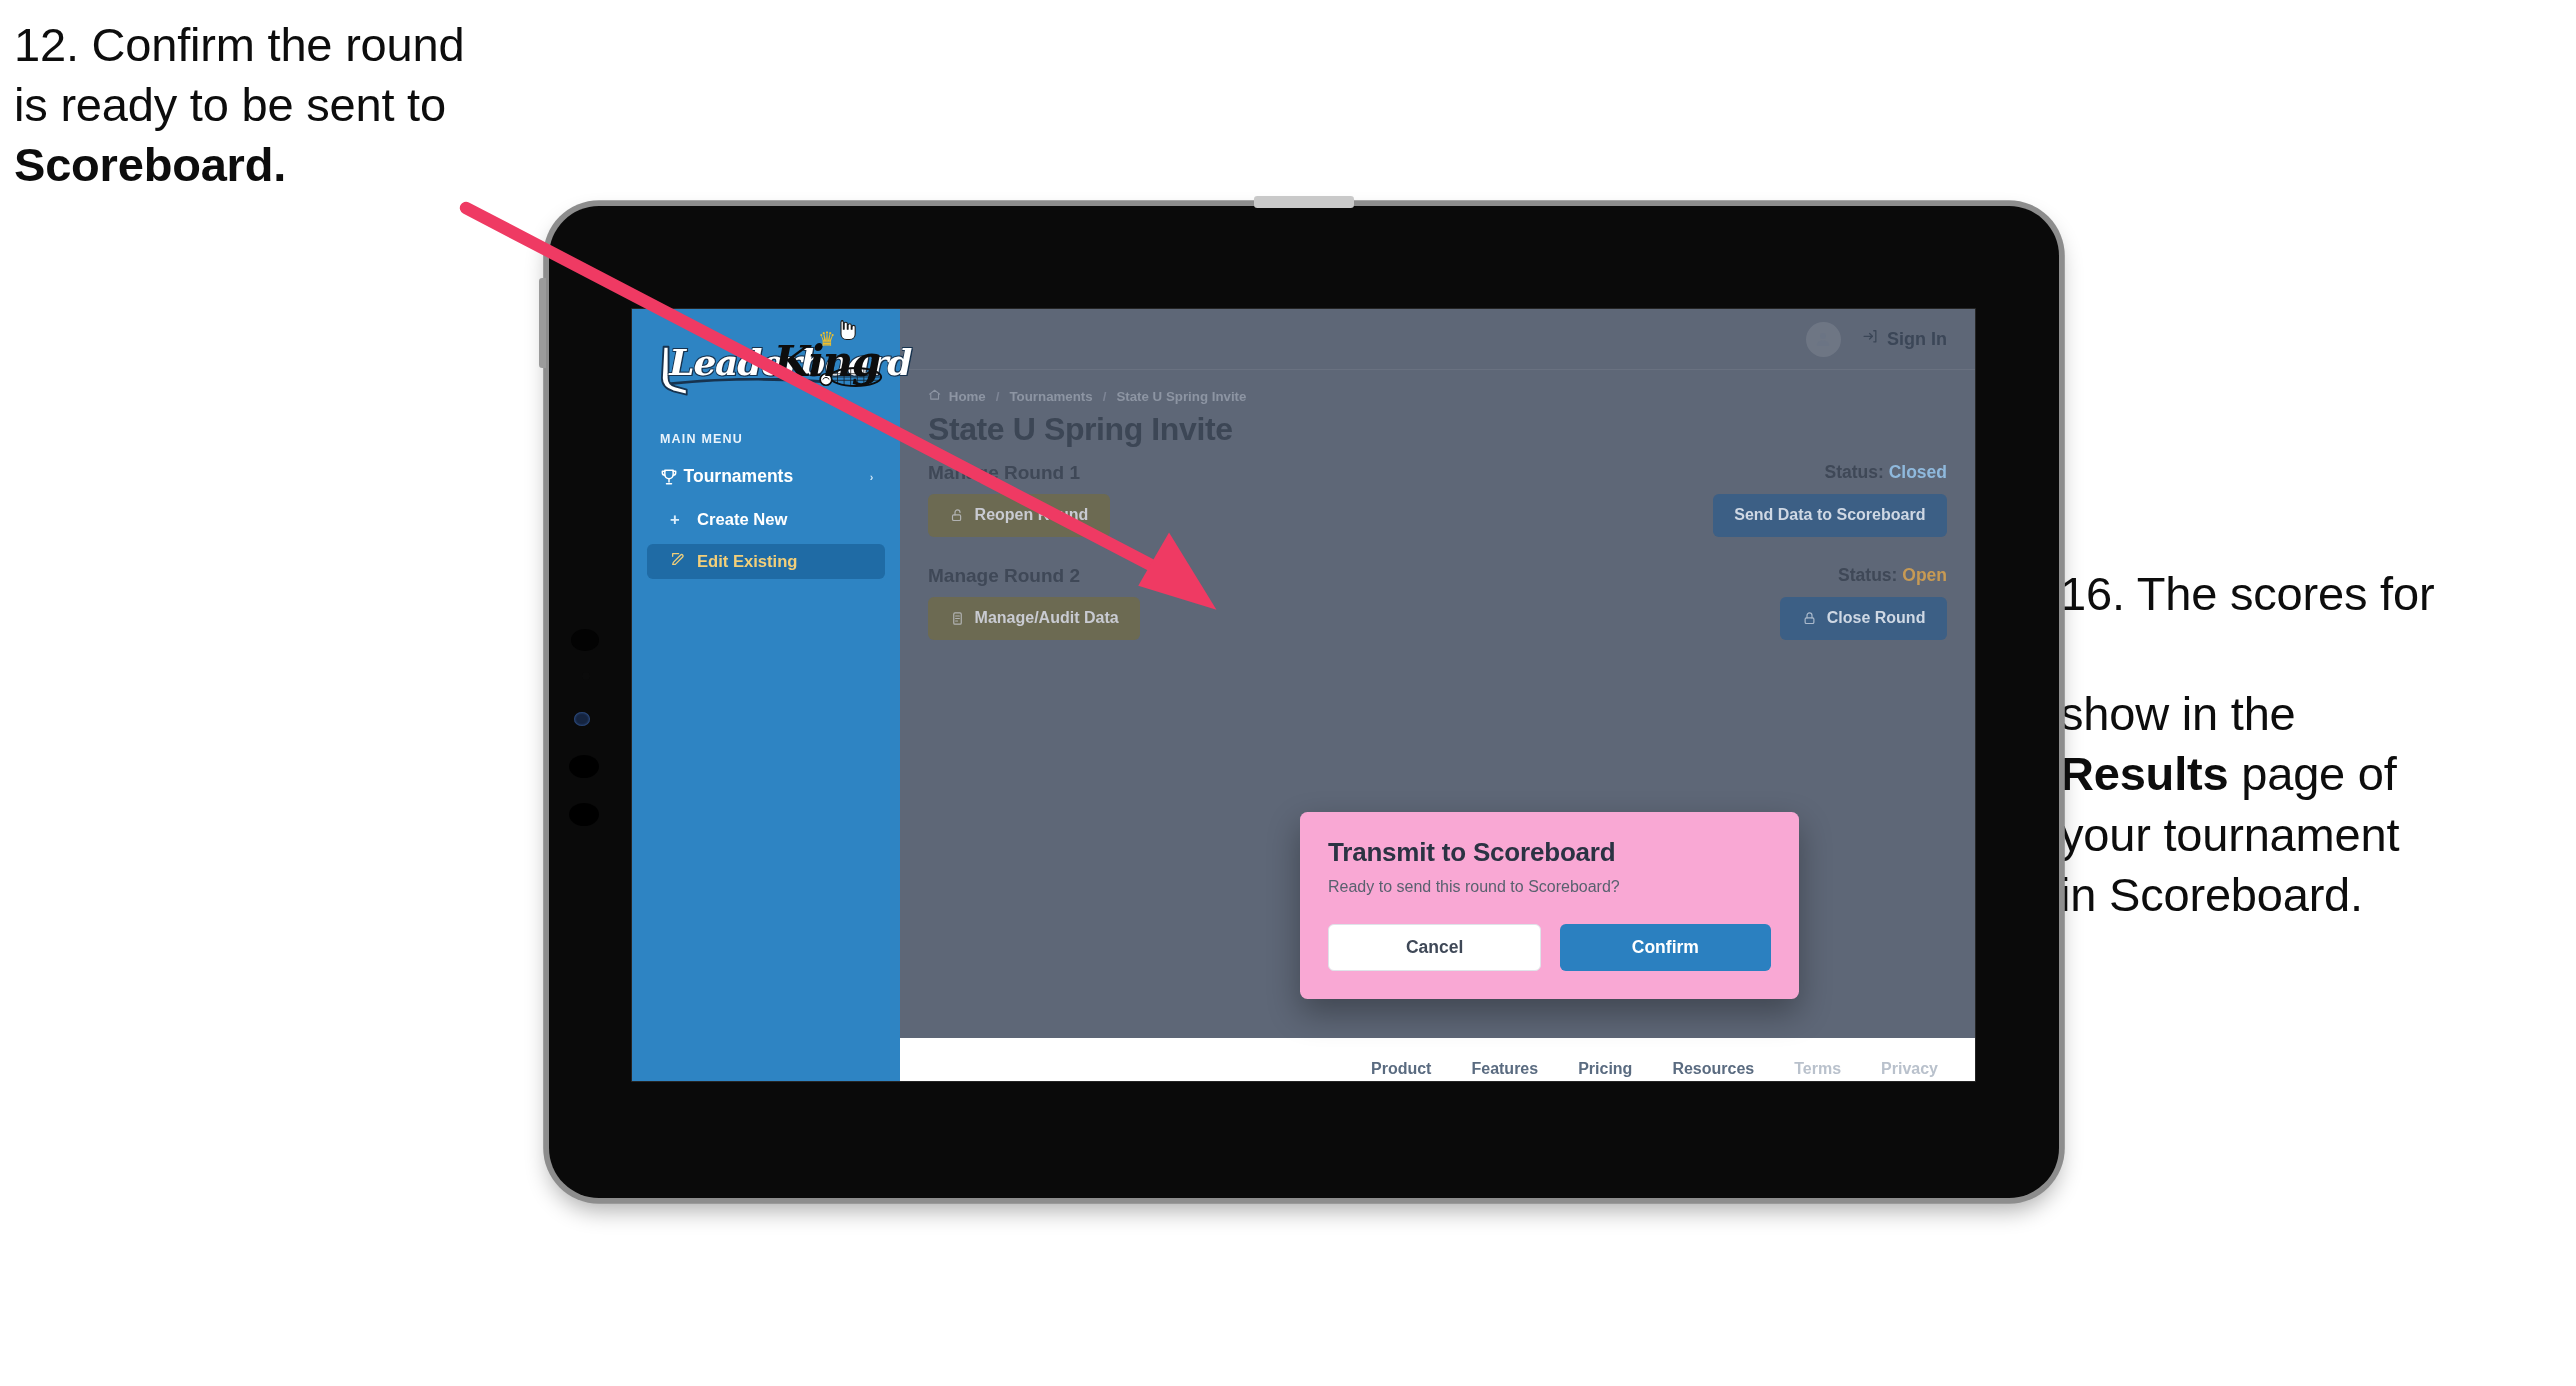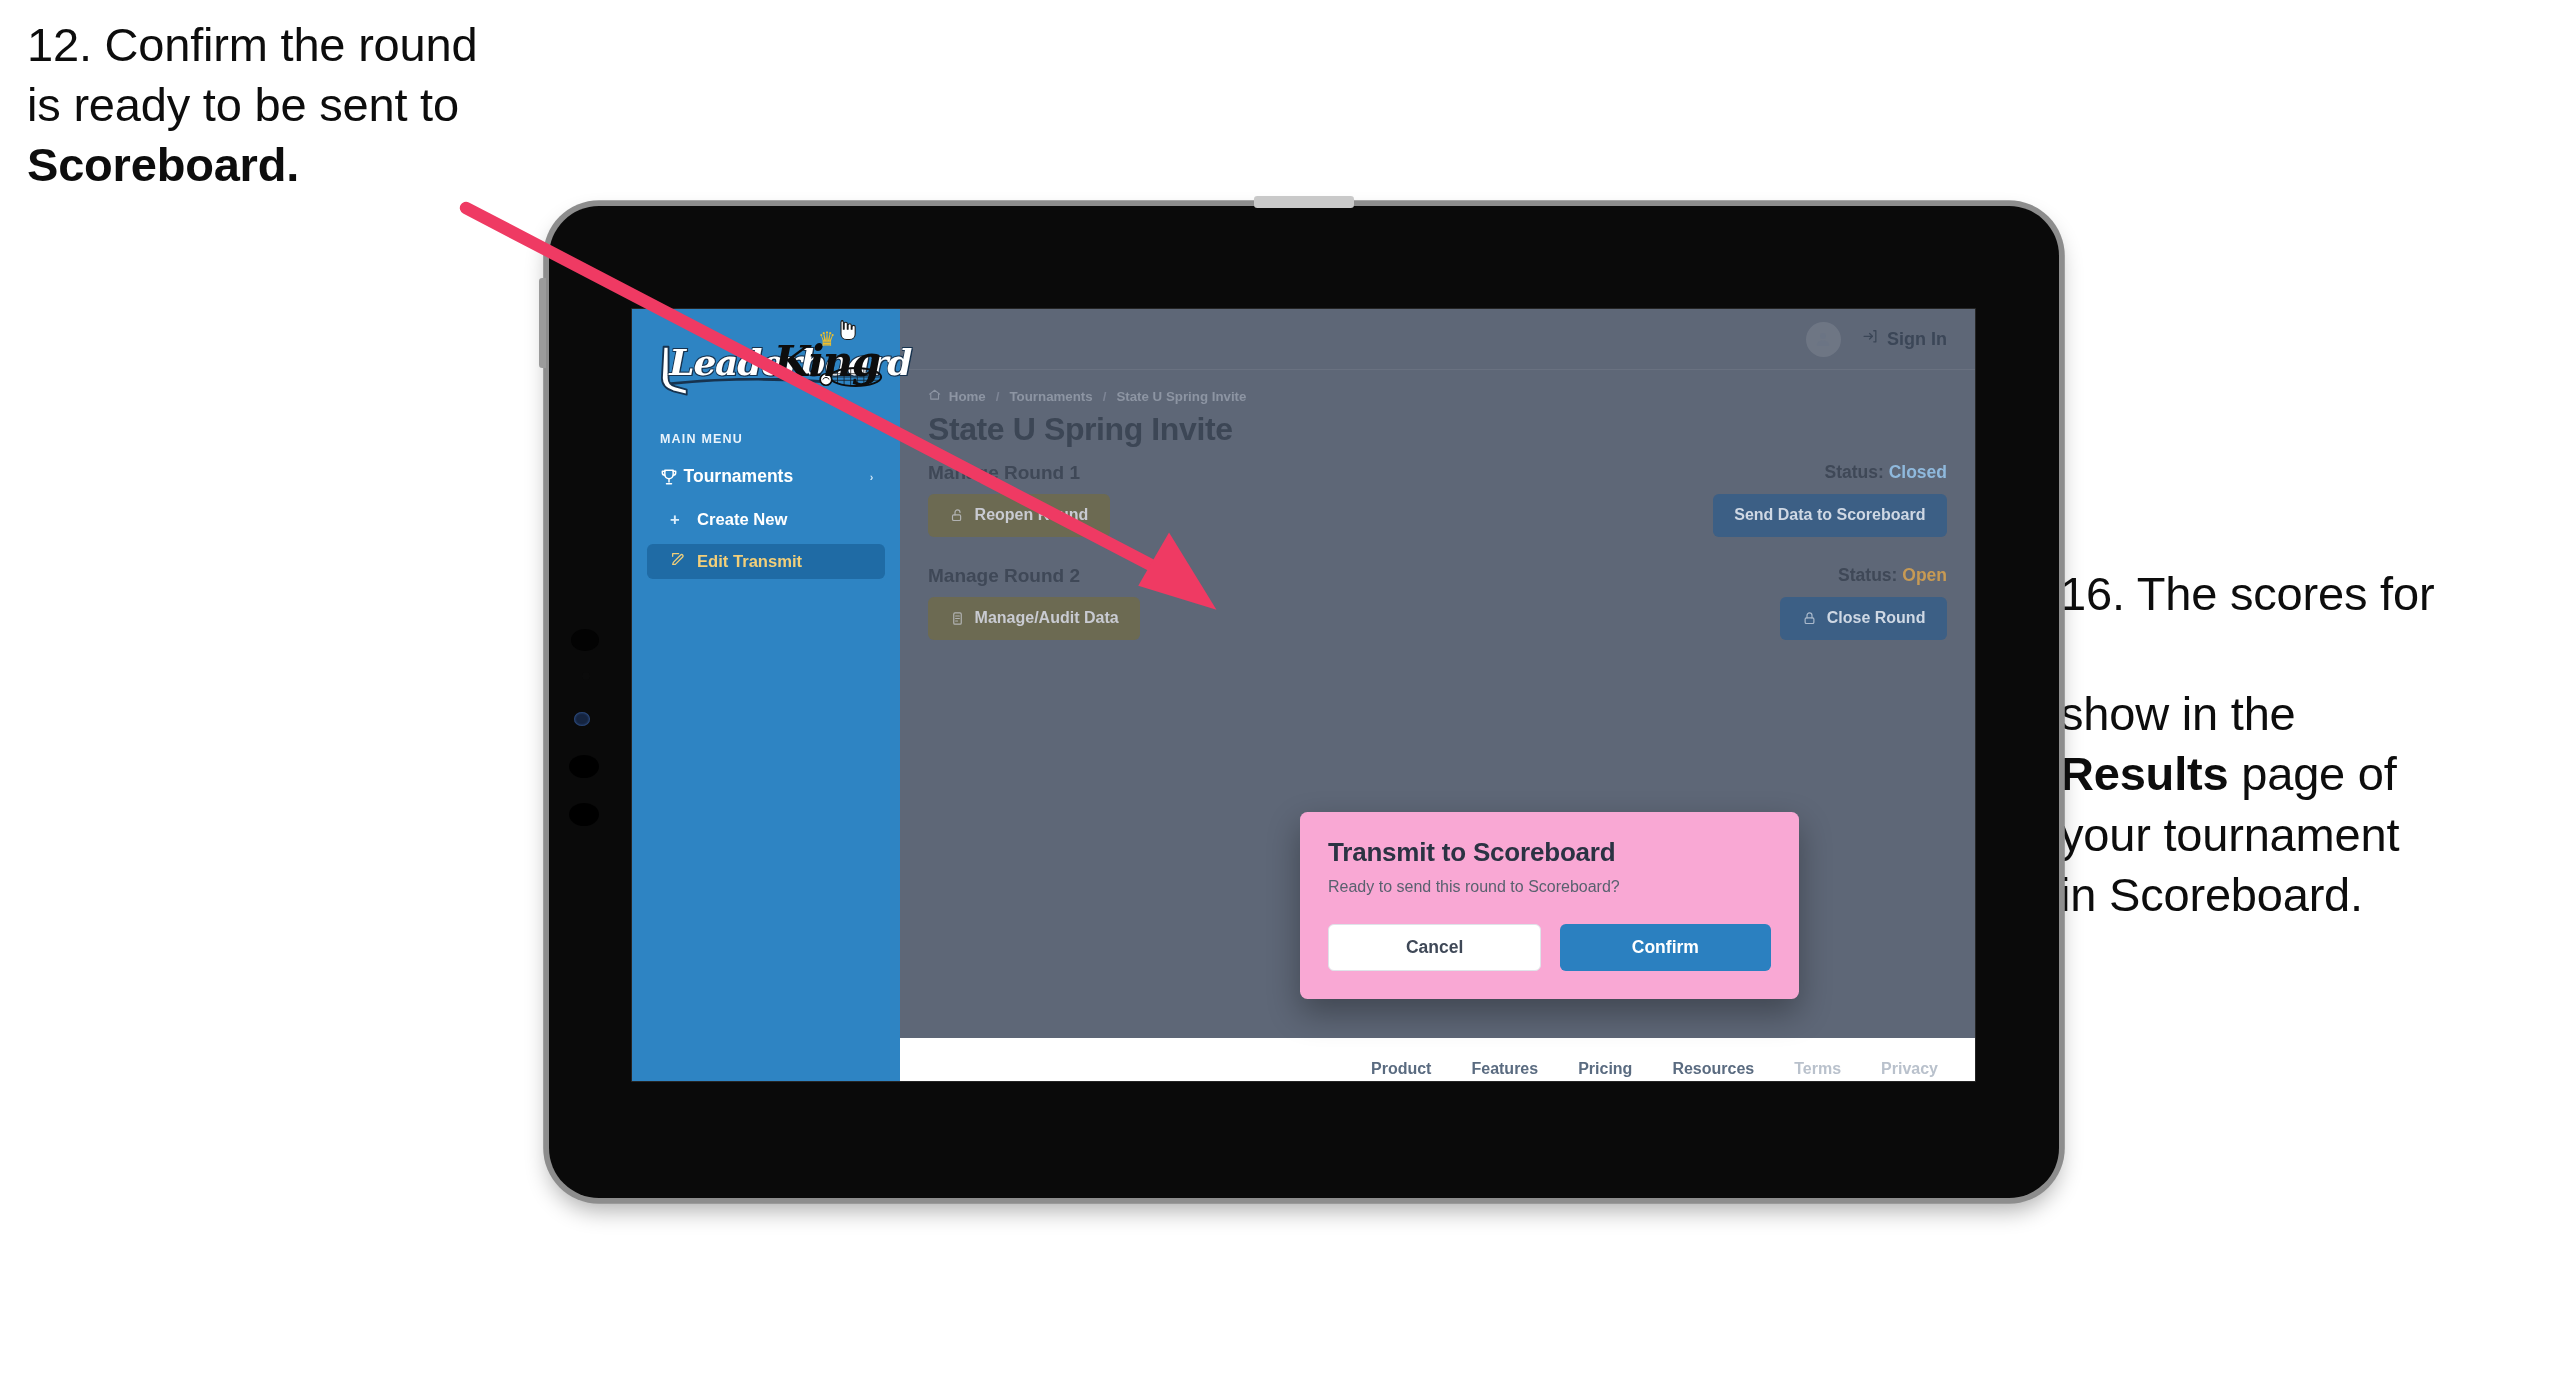--- a/index.html
+++ b/index.html
@@ -14,21 +14,21 @@
   
   .caption{
     position:absolute;
     color:#0d0d0d;
     font-size:47px;
     line-height:1.28;
     letter-spacing:-0.2px;
     font-weight:400;
   }
   .caption b{font-weight:700;}
-  #caption-left{left:27px;top:15px;width:632px;}
+  #caption-left{left:14px;top:15px;width:632px;}
   #caption-right{left:2060px;top:564px;width:516px;}
 
   
   #arrow-layer{
     position:absolute;left:0;top:0;width:2576px;height:1386px;
     pointer-events:none;z-index:90;
   }
 
   
   #tablet{
@@ -323,21 +323,21 @@
         <span>Create New</span>
       </div>
 
       <div class="nav-sub active">
         <span class="sub-ico">
           <svg width="16" height="16" viewBox="0 0 24 24" fill="none" stroke="currentColor" stroke-width="1.9" stroke-linecap="round" stroke-linejoin="round">
             <path d="M4 20h4L19 9a2.1 2.1 0 0 0-3-3L5 17z"></path>
               <path d="M4 8V4h9"></path>
           </svg>
         </span>
-        <span>Edit Transmit</span>
+        <span>Edit Existing</span>
         <svg id="cursor" viewBox="0 0 26 30">
           <path d="M9 2c1.1 0 2 .9 2 2v9h1V6c0-1.1.9-2 2-2s2 .9 2 2v7h1v-5c0-1.1.9-2 2-2s2 .9 2 2v5h1v-3c0-1.1.9-2 2-2s2 .9 2 2v9c0 4-3 7-7 7h-4c-4 0-7-3-7-7V4c0-1.1.9-2 2-2z" transform="translate(-4,0) scale(0.95)" fill="#ffffff" stroke="#1b1b1b" stroke-width="1.4" stroke-linejoin="round"></path>
         </svg>
       </div>
     </div>
 
     <div id="content">
 
       <div id="topbar">
         <div id="avatar">

